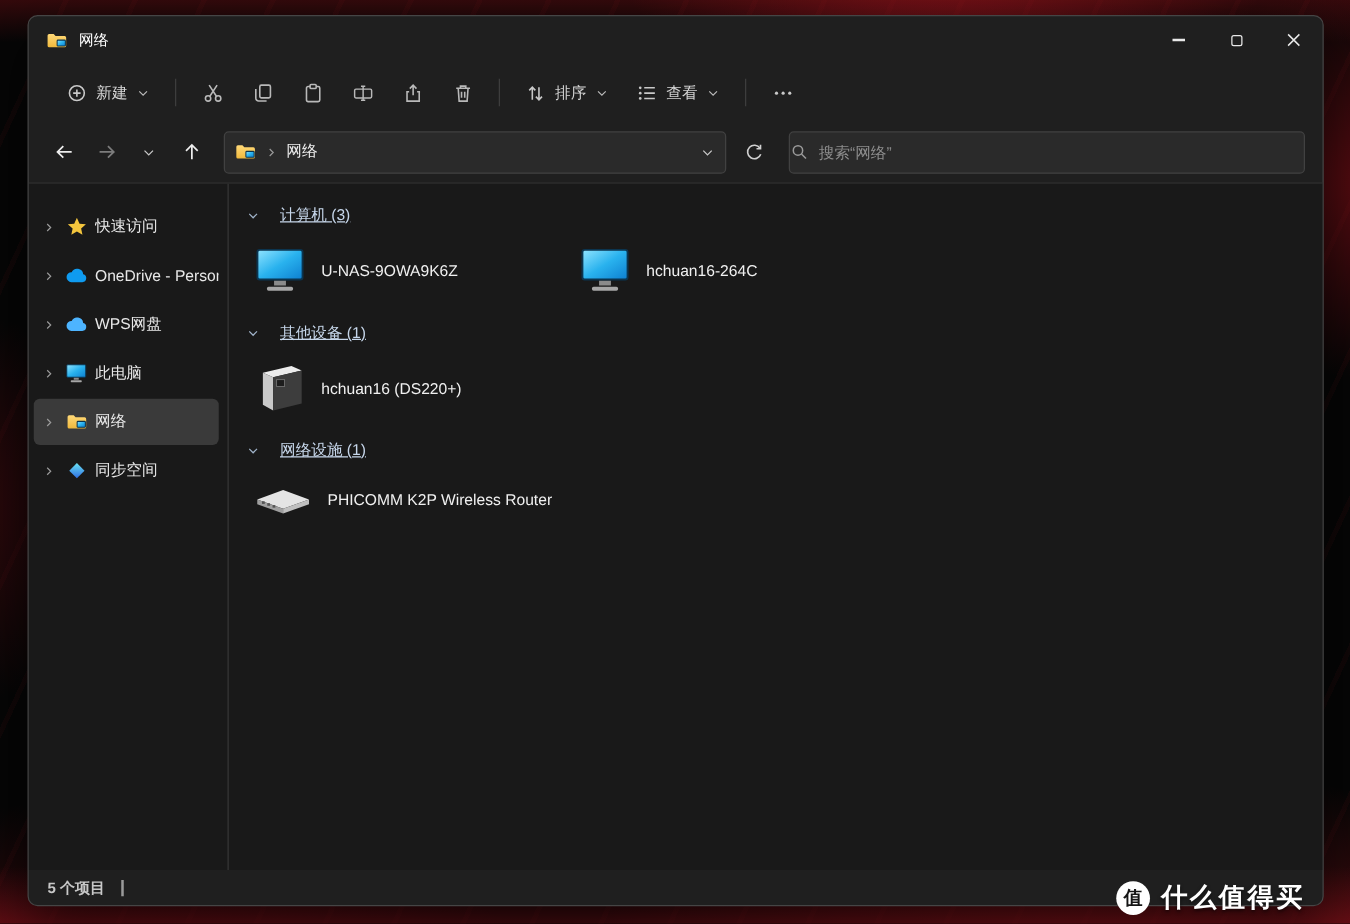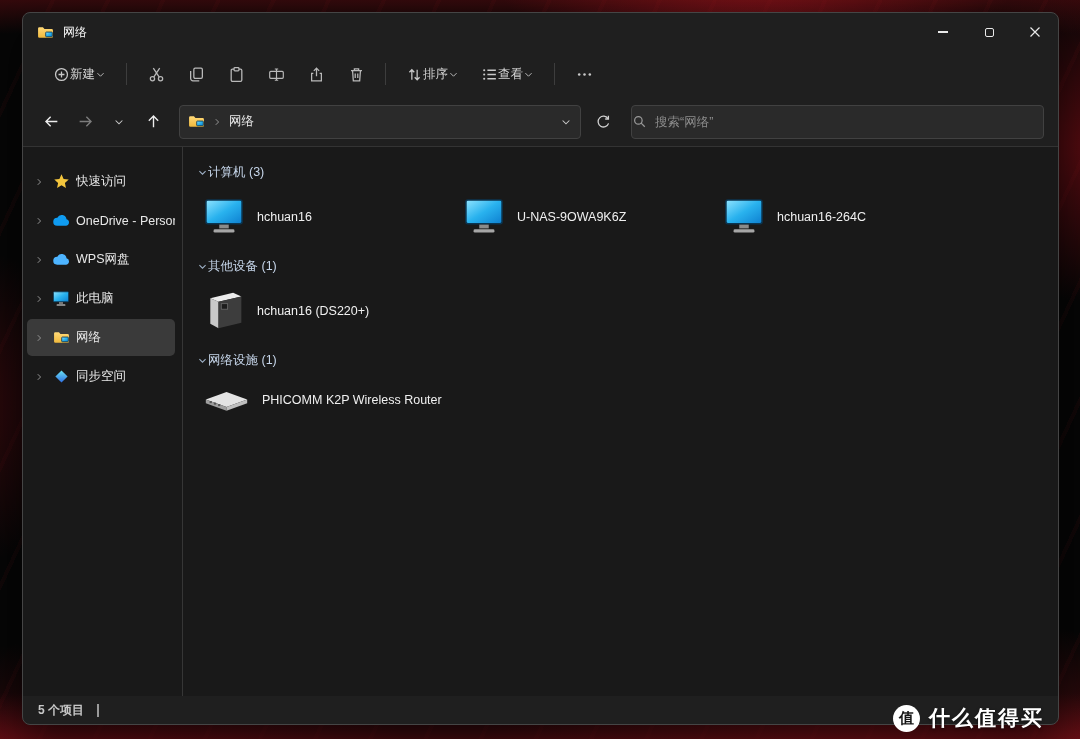--- a/index.html
+++ b/index.html
@@ -39,21 +39,21 @@
   
   .titlebar { height: 38px; display: flex; align-items: center; padding-left: 14px; gap: 9px; flex: none; }
   .titlebar .title { font-size: 12px; color: #ffffff; }
   .win-controls { margin-left: auto; display: flex; height: 100%; }
   .win-btn { width: 46px; height: 100%; display: flex; align-items: center; justify-content: center; cursor: default; }
   .glyph-min { width: 10px; height: 1.4px; background: #e9e9e9; }
   .glyph-max { width: 9px; height: 9px; border: 1.2px solid #e9e9e9; border-radius: 2px; }
 
   
   .toolbar { height: 46px; display: flex; align-items: center; padding: 0 10px 0 20px; gap: 2px; flex: none; }
-  .tb-btn { display: flex; align-items: center; padding: 7px 10px; border-radius: 5px; color: #d4d4d4; font-size: 12.5px; }
+  .tb-btn { display: flex; align-items: center; gap: 7px; padding: 7px 10px; border-radius: 5px; color: #d4d4d4; font-size: 12.5px; }
   .tb-ibtn { width: 38px; height: 34px; display: flex; align-items: center; justify-content: center; border-radius: 5px; }
   .tb-sep { width: 1px; height: 22px; background: #3d3d3d; margin: 0 8px; }
   svg { display: block; }
 
   
   .navbar { height: 50px; display: flex; align-items: center; padding: 0 14px 0 12px; gap: 2px; flex: none; border-bottom: 1px solid #333333; }
   .nav-ibtn { width: 32px; height: 32px; display: flex; align-items: center; justify-content: center; border-radius: 5px; }
   .nav-ibtn.disabled { opacity: .45; }
   .addressbar {
     width: 402px; height: 34px; margin-left: 8px;
@@ -80,21 +80,21 @@
   .side-item {
     height: 37px; margin: 2px 7px 2px 4px; padding-left: 4px; border-radius: 5px;
     display: flex; align-items: center; gap: 5px; text-align: center;
   }
   .side-item.selected { background: #3a3a3a; }
   .side-item .chev { width: 15px; display: flex; justify-content: center; flex: none; }
   .side-item .s-icon { width: 20px; display: flex; justify-content: center; flex: none; }
   .side-item .s-label { font-size: 12.5px; color: #e8e8e8; white-space: nowrap; overflow: hidden; }
 
   .content { flex: 1; padding: 12px 0 0 14px; overflow: hidden; }
-  .group-header { height: 26px; display: flex; align-items: center; gap: 0; color: #c6d6ea; font-size: 12.5px; margin-bottom: 4px; }
+  .group-header { height: 26px; display: flex; align-items: center; gap: 16px; color: #c6d6ea; font-size: 12.5px; margin-bottom: 4px; text-decoration: underline; }
   .group-row { display: flex; flex-wrap: wrap; margin-bottom: 8px; }
   .file-item { width: 260px; height: 56px; display: flex; align-items: center; gap: 12px; padding-left: 6px; border-radius: 4px; }
   .file-item .f-label { font-size: 12.5px; color: #f0f0f0; white-space: nowrap; }
   .file-item.short { height: 46px; }
 
   
   .statusbar { height: 28px; flex: none; display: flex; align-items: center; padding-left: 15px; gap: 13px; }
   .statusbar .count { font-size: 12px; color: #c8c8c8; font-weight: bold; }
   .statusbar .bar-sep { width: 2px; height: 13px; background: #9a9a9a; }
 
@@ -386,28 +386,20 @@
           </svg>
         <span>计算机 (3)</span>
       </div>
       <div class="group-row">
         <div class="file-item">
           <svg viewBox="0 0 44 40" width="42" height="38">
             <rect x="3" y="2" width="38" height="25" rx="2" fill="url(#scr)" stroke="#0b3550" stroke-width="1.6"></rect>
             <rect x="17" y="28" width="10" height="4" fill="#8b8b8b"></rect>
             <rect x="11" y="33" width="22" height="3.4" rx="1.4" fill="#a6a6a6"></rect>
           </svg>
-          <span class="f-label">hchuan16</span>
-        </div>
-        <div class="file-item">
-          <svg viewBox="0 0 44 40" width="42" height="38">
-            <rect x="3" y="2" width="38" height="25" rx="2" fill="url(#scr)" stroke="#0b3550" stroke-width="1.6"></rect>
-            <rect x="17" y="28" width="10" height="4" fill="#8b8b8b"></rect>
-            <rect x="11" y="33" width="22" height="3.4" rx="1.4" fill="#a6a6a6"></rect>
-          </svg>
           <span class="f-label">U-NAS-9OWA9K6Z</span>
         </div>
         <div class="file-item">
           <svg viewBox="0 0 44 40" width="42" height="38">
             <rect x="3" y="2" width="38" height="25" rx="2" fill="url(#scr)" stroke="#0b3550" stroke-width="1.6"></rect>
             <rect x="17" y="28" width="10" height="4" fill="#8b8b8b"></rect>
             <rect x="11" y="33" width="22" height="3.4" rx="1.4" fill="#a6a6a6"></rect>
           </svg>
           <span class="f-label">hchuan16-264C</span>
         </div>

